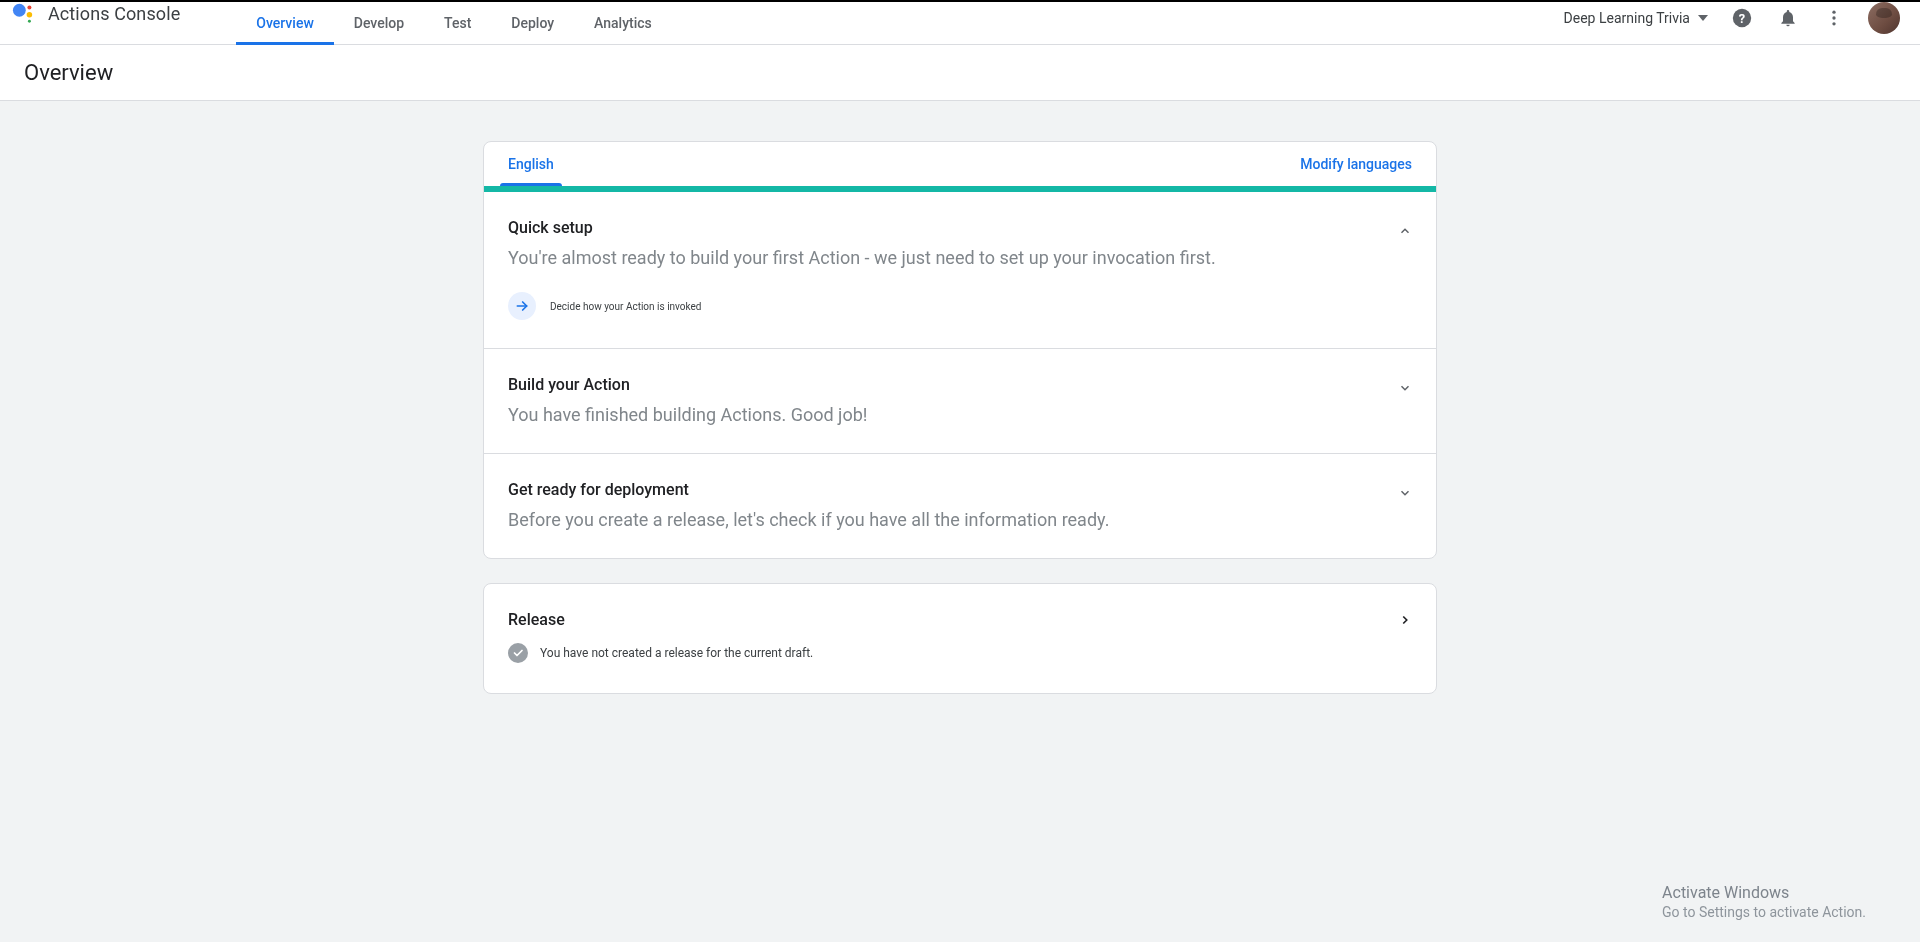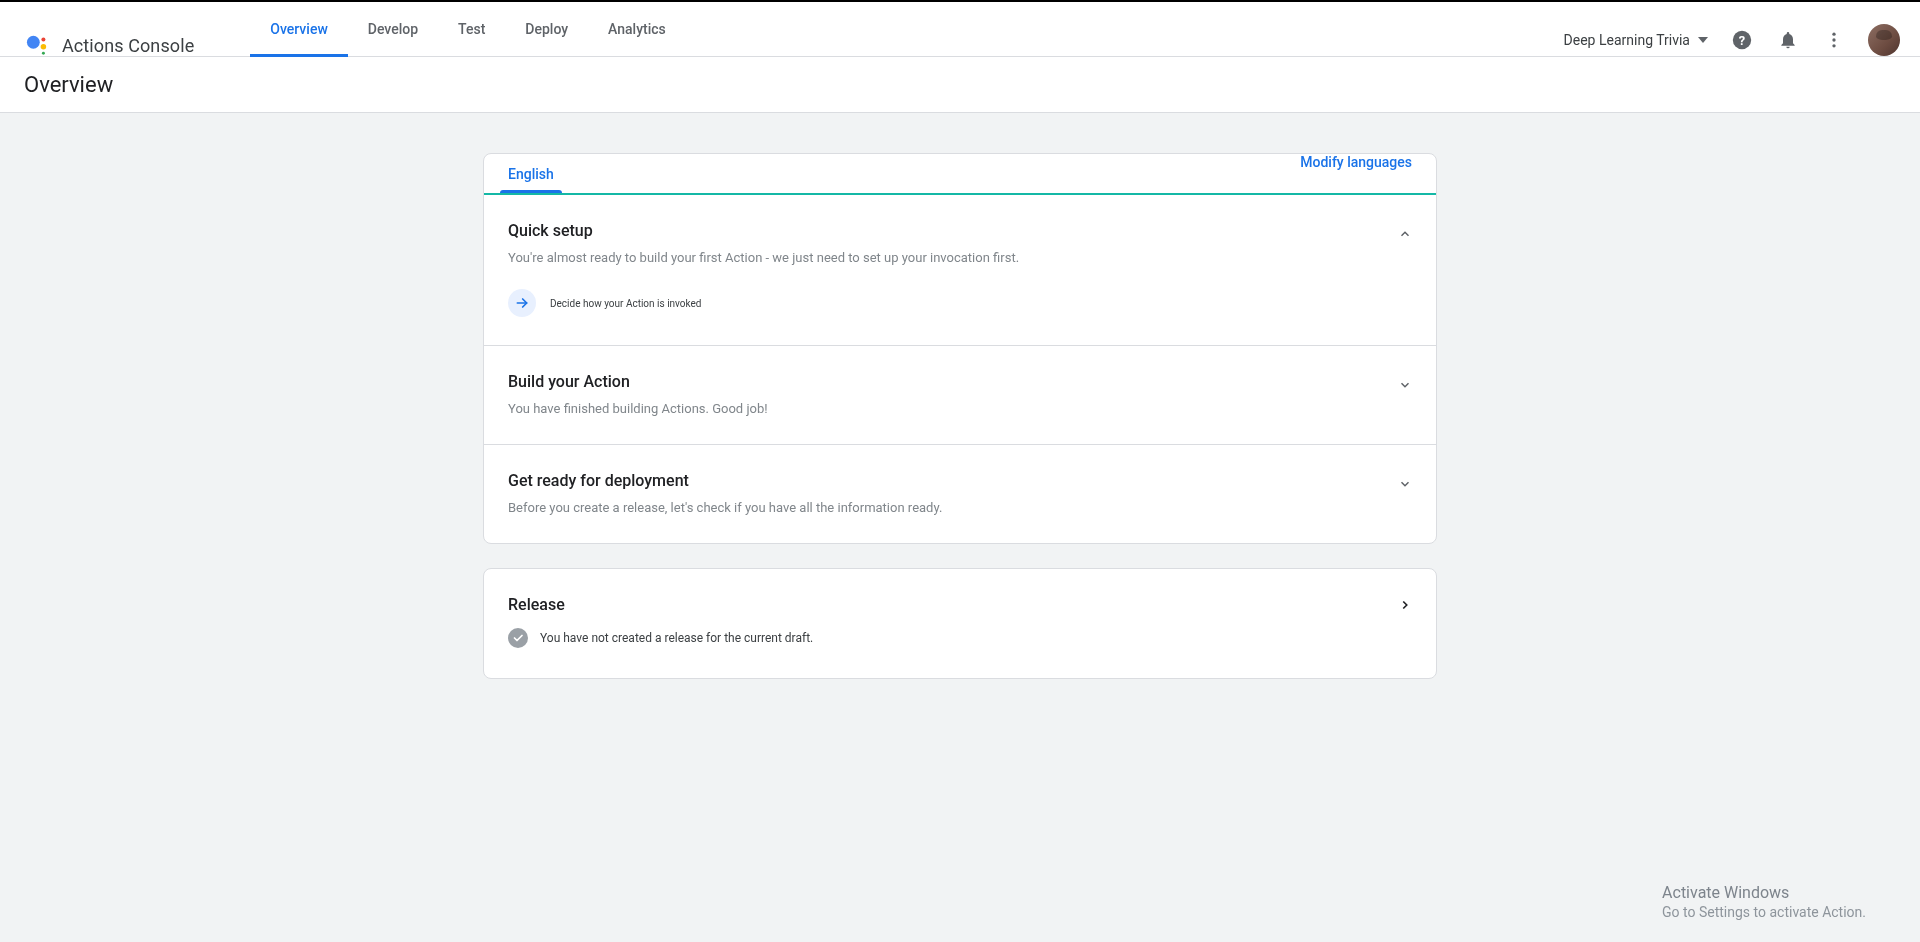--- a/index.html
+++ b/index.html
@@ -10,27 +10,27 @@
   color: #202124;
   overflow: hidden;
 }
 .viewport {
   width: 100%;
   height: 100vh;
   display: flex;
   flex-direction: column;
 }
 .topbar {
-  height: 57px;
+  height: 45px;
   background: #fff;
   border-top: 2px solid #000;
   border-bottom: 1px solid #dadce0;
   display: flex;
-  align-items: flex-end;
-  padding: 0 20px 0 26px;
+  align-items: flex-start;
+  padding: 0 20px 0 12px;
   flex-shrink: 0;
 }
 .logo-wrap { display:flex; align-items:center; gap:14px; margin-right:56px;}
 .assistant-logo { width:22px; height:22px; position:relative; }
 .app-title { font-size:18px; color:#3c4043; font-weight:400; letter-spacing:0.1px;}
 .main-tabs { display:flex; align-items:stretch; height:100%; gap:0; }
 .main-tab {
   display:flex; align-items:center; padding:0 20px; font-size:14px; color:#5f6368;
   height:100%; position:relative; cursor:pointer; font-weight:500;
 }
@@ -50,31 +50,31 @@
   display:flex; align-items:center; padding:0 24px; font-size:22px; color:#202124;
   flex-shrink:0;
 }
 .scroll-area { flex:1; overflow-y:auto; overflow-x:hidden; }
 .content { display:flex; justify-content:center; padding:40px 0 40px 0; min-height:100%;}
 .card-stack { width:954px; display:flex; flex-direction:column; gap:24px; }
 
 .panel {
   background:#fff; border:1px solid #dadce0; border-radius:8px; overflow:hidden;
 }
-.lang-bar { height:41px; display:flex; align-items:flex-start; justify-content:space-between; padding:0 24px; border-bottom:2px solid #14b8a6;}
+.lang-bar { height:50px; display:flex; align-items:center; justify-content:space-between; padding:0 24px; border-bottom:6px solid #14b8a6;}
 .lang-tab { position:relative; height:100%; display:flex; align-items:center; color:#1a73e8; font-size:14px; font-weight:500; cursor:pointer;}
 .lang-tab::after{content:'';position:absolute;left:-8px;right:-8px;bottom:0;height:3px;background:#1a73e8;border-radius:3px 3px 0 0;}
 .modify-link { color:#1a73e8; font-size:14px; font-weight:500; cursor:pointer;}
 
 .section { padding:26px 24px 28px 24px; border-bottom:1px solid #dadce0; cursor:pointer;}
 .section:last-child { border-bottom:none;}
 .sec-head { display:flex; align-items:flex-start; }
 .sec-txt { flex:1; }
 .sec-title { font-size:16px; font-weight:500; color:#202124; margin-bottom:10px;}
-.sec-sub { font-size:13px; color:#80868b;}
+.sec-sub { font-size:18px; color:#80868b;}
 .sec-chevron { color:#5f6368; margin-top:6px;}
 .step-row{display:flex;align-items:center;gap:14px;margin-top:24px; cursor:pointer;}
 .step-btn{width:28px;height:28px;border-radius:50%;background:#e8f0fe;display:flex;align-items:center;justify-content:center;color:#1a73e8;}
 .step-label{font-size:10px;color:#3c4043;}
 
 .release-card{background:#fff;border:1px solid #dadce0;border-radius:8px;padding:26px 24px 30px 24px;cursor:pointer;}
 .release-head{display:flex;align-items:center;}
 .release-title{font-size:16px;font-weight:500;color:#202124;flex:1;}
 .release-row{display:flex;align-items:center;gap:12px;margin-top:14px;}
 .check-badge{width:20px;height:20px;border-radius:50%;background:#9aa0a6;display:flex;align-items:center;justify-content:center;color:#fff;}

